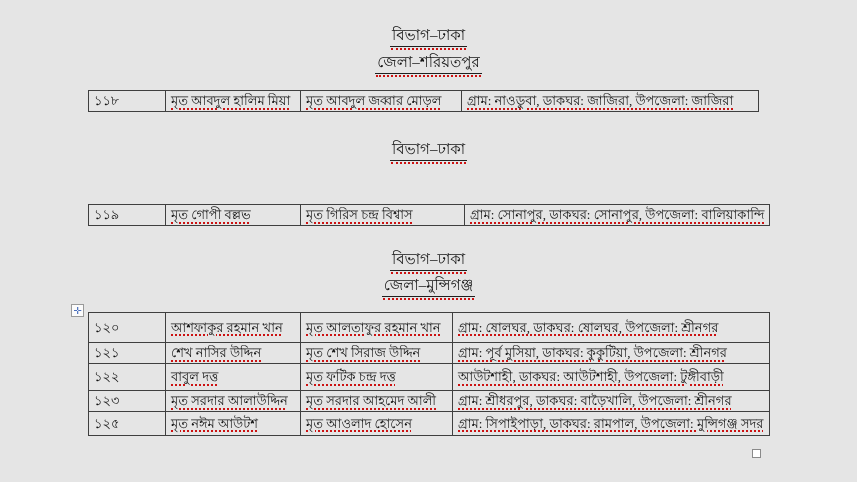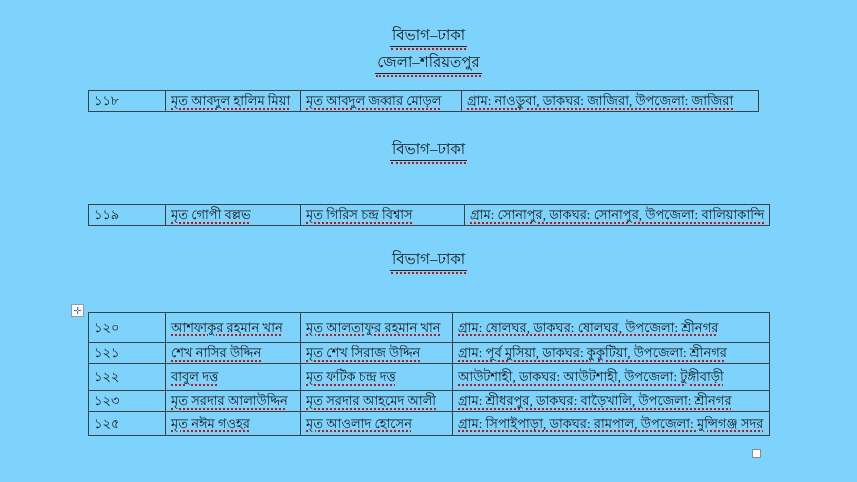--- a/index.html
+++ b/index.html
@@ -1,17 +1,17 @@
 <!DOCTYPE html>
 <html lang="bn"><head>
 <meta charset="utf-8">
 <style>
   html,body { margin:0; padding:0; background:#fff; }
   .page {
-    position:relative; width:857px; height:482px; background:#7dd3fc;
+    position:relative; width:857px; height:482px; background:#e5e5e5;
     font-family:"Liberation Serif", serif; color:#141414; overflow:hidden;
   }
   .hdr { position:absolute; left:0; width:857px; text-align:center;
          font-size:15px; line-height:19px; }
   .hdr .u { display:inline-block; position:relative;
             border-bottom:1px solid #1f1f1f; padding:0 2px 1px; }
   .hdr .u::after { content:""; position:absolute; left:1px; right:1px; bottom:-4px;
             border-bottom:2px dotted #cc1111; }
   table.tbl { position:absolute; left:88px; border-collapse:collapse;
             table-layout:fixed; font-size:13px; }
@@ -75,20 +75,23 @@
       <td><span class="sq">মৃত গোপী বল্লভ</span></td>
       <td><span class="sq">মৃত গিরিস চন্দ্র বিশ্বাস</span></td>
       <td><span class="sq">গ্রাম: সোনাপুর, ডাকঘর: সোনাপুর, উপজেলা: বালিয়াকান্দি</span></td>
     </tr>
   </tbody>
     </table>
 
   <div class="hdr" style="top:250px">
     <span class="u">বিভাগ–ঢাকা</span>
   </div>
+  <div class="hdr" style="top:276px">
+    <span class="u">জেলা–মুন্সিগঞ্জ</span>
+  </div>
 
   <div class="move-handle">
     <span>✛</span>
   </div>
 
   <table class="tbl" style="top:312px">
     <colgroup>
       <col style="width:77px">
         <col style="width:135px">
         <col style="width:152px">
@@ -114,21 +117,21 @@
       <td><span class="sq">আউটশাহী, ডাকঘর: আউটশাহী, উপজেলা: টুঙ্গীবাড়ী</span></td>
     </tr>
     <tr style="height:21px">
       <td class="serial"><span>১২৩</span></td>
       <td><span class="sq">মৃত সরদার আলাউদ্দিন</span></td>
       <td><span class="sq">মৃত সরদার আহমেদ আলী</span></td>
       <td><span class="sq">গ্রাম: শ্রীধরপুর, ডাকঘর: বাড়ৈখালি, উপজেলা: শ্রীনগর</span></td>
     </tr>
     <tr style="height:24px">
       <td class="serial"><span>১২৫</span></td>
-      <td><span class="sq">মৃত নঈম গওহর</span></td>
+      <td><span class="sq">মৃত নঈম আউটশ</span></td>
       <td><span class="sq">মৃত আওলাদ হোসেন</span></td>
       <td><span class="sq">গ্রাম: সিপাইপাড়া, ডাকঘর: রামপাল, উপজেলা: মুন্সিগঞ্জ সদর</span></td>
     </tr>
   </tbody>
     </table>
 
   <div class="resize-handle"></div>
 
 </div>
 

